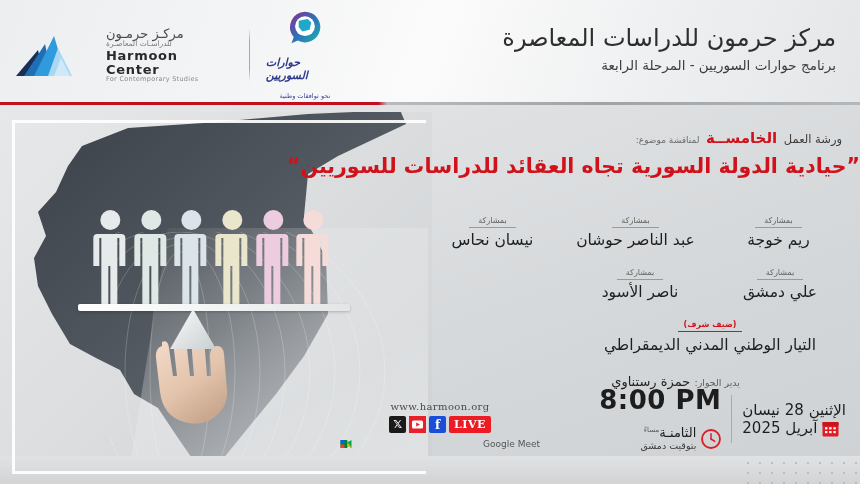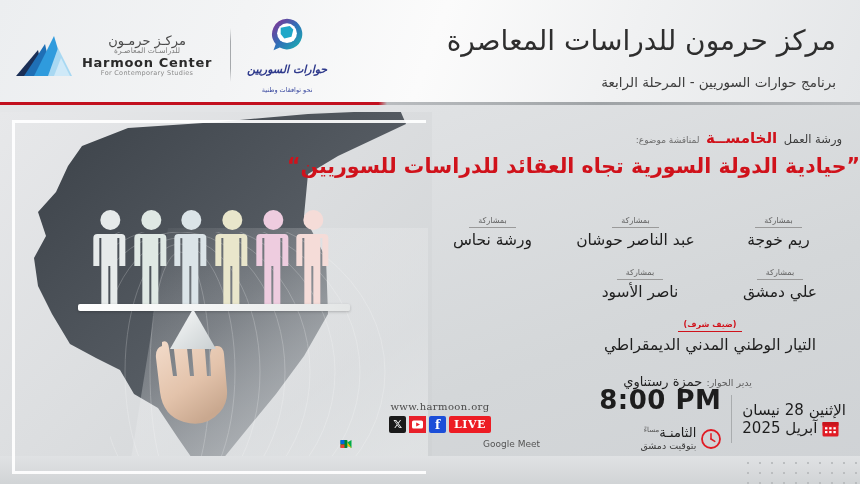--- a/index.html
+++ b/index.html
@@ -28,21 +28,21 @@
     background: linear-gradient(to right,#c20f1e 0%, #c20f1e 44%, #b9bcbf 45%, #9fa3a6 70%, #b5b8bb 100%);
   }
 
   
   .logo-zone {
     position: absolute; top: 20px; left: 14px; width: 330px; height: 70px;
     direction: ltr; display: flex; align-items: center;
   }
   .logo-harmoon { display: flex; align-items: center; gap: 6px; }
   .mountain-mark { width: 62px; height: 46px; flex: none; }
-  .harmoon-text { direction: rtl; text-align: center; line-height: 1.05; }
+  .harmoon-text { direction: rtl; text-align: left; line-height: 1.05; margin-left: 24px; }
   .hm-ar1 { font-size: 13px; color: #4a4a4a; letter-spacing: 1px; }
   .hm-ar2 { font-size: 7.5px; color: #7c7c7c; letter-spacing: 1.4px; }
   .hm-en1 { direction: ltr; font-size: 13px; font-weight: bold; color: #2a2a2a; letter-spacing: .7px; margin-top: 1px;}
   .hm-en2 { direction: ltr; font-size: 6.5px; color: #8a8a8a; letter-spacing: .3px; }
 
   .logo-divider {
     width: 1px; height: 54px; margin: 0 16px 0 18px;
     background: linear-gradient(to bottom, rgba(160,160,160,0), #a6a9ac 25%, #a6a9ac 75%, rgba(160,160,160,0));
     flex: none;
   }
@@ -50,22 +50,22 @@
   .logo-hiwarat { display: flex; flex-direction: column; align-items: center; gap: 10px; }
   .hiwarat-mark { width: 36px; height: 36px; }
   .hw-name { font-size: 11px; font-weight: bold; color: #2f3a8c; font-style: italic; letter-spacing: .2px; }
   .hw-sub  { font-size: 6.5px; color: #3b4aa0; }
 
   
   .header-titles {
     position: absolute; top: 22px; right: 24px; width: 470px;
     text-align: right; direction: rtl;
   }
-  .h-title { font-size: 28px; color: #2e2e2e; line-height: 1.35; }
-  .h-sub   { font-size: 13.5px; color: #3c3c3c; margin-top: 14px; }
+  .h-title { font-size: 24px; color: #2e2e2e; line-height: 1.35; }
+  .h-sub   { font-size: 13.5px; color: #3c3c3c; margin-top: 3px; }
 
   
   .illus {
     position: absolute; top: 112px; left: 0; width: 432px; height: 372px;
     overflow: hidden;
     background: linear-gradient(135deg,#e7e8ea 0%,#dcdee0 45%,#cfd2d4 100%);
   }
   .illus-frame {
     position: absolute; top: 8px; left: 12px; right: 6px; bottom: 10px;
     border: 3px solid rgba(255,255,255,.92);
@@ -124,21 +124,21 @@
   .sp-name { font-size: 15.5px; color: #1e1e1e; white-space: nowrap; }
 
   .guest { position: absolute; top: 200px; right: 10px; width: 280px; text-align: center; }
   .guest-role {
     display: inline-block; font-size: 8px; color: #d0121b; font-weight: bold;
     border-bottom: 1px solid #d0121b; padding: 0 6px 2px 6px; margin-bottom: 4px;
   }
   .guest-name { font-size: 15.5px; color: #1e1e1e; white-space: nowrap; }
 
   .moderator {
-    position: absolute; top: 262px; right: 108px;
+    position: absolute; top: 262px; right: 120px;
     font-size: 13px; color: #1f1f1f; white-space: nowrap;
   }
   .moderator .mod-label { font-size: 9.5px; color: #5e5e5e; }
 
   
   .footer {
     position: absolute; bottom: 0; left: 0; width: 860px; height: 28px;
     background: linear-gradient(to bottom,#e0e2e4,#d1d4d6);
   }
   .dots {
@@ -340,21 +340,21 @@
       <div class="speaker">
         <div class="sp-role">بمشاركة</div>
         <div class="sp-name">ريم خوجة</div>
       </div>
       <div class="speaker">
         <div class="sp-role">بمشاركة</div>
         <div class="sp-name">عبد الناصر حوشان</div>
       </div>
       <div class="speaker">
         <div class="sp-role">بمشاركة</div>
-        <div class="sp-name">ورشة نحاس</div>
+        <div class="sp-name">نيسان نحاس</div>
       </div>
     </div>
 
     <div class="sp-row sp-row-2">
       <div class="speaker">
         <div class="sp-role">بمشاركة</div>
         <div class="sp-name">علي دمشق</div>
       </div>
       <div class="speaker">
         <div class="sp-role">بمشاركة</div>

